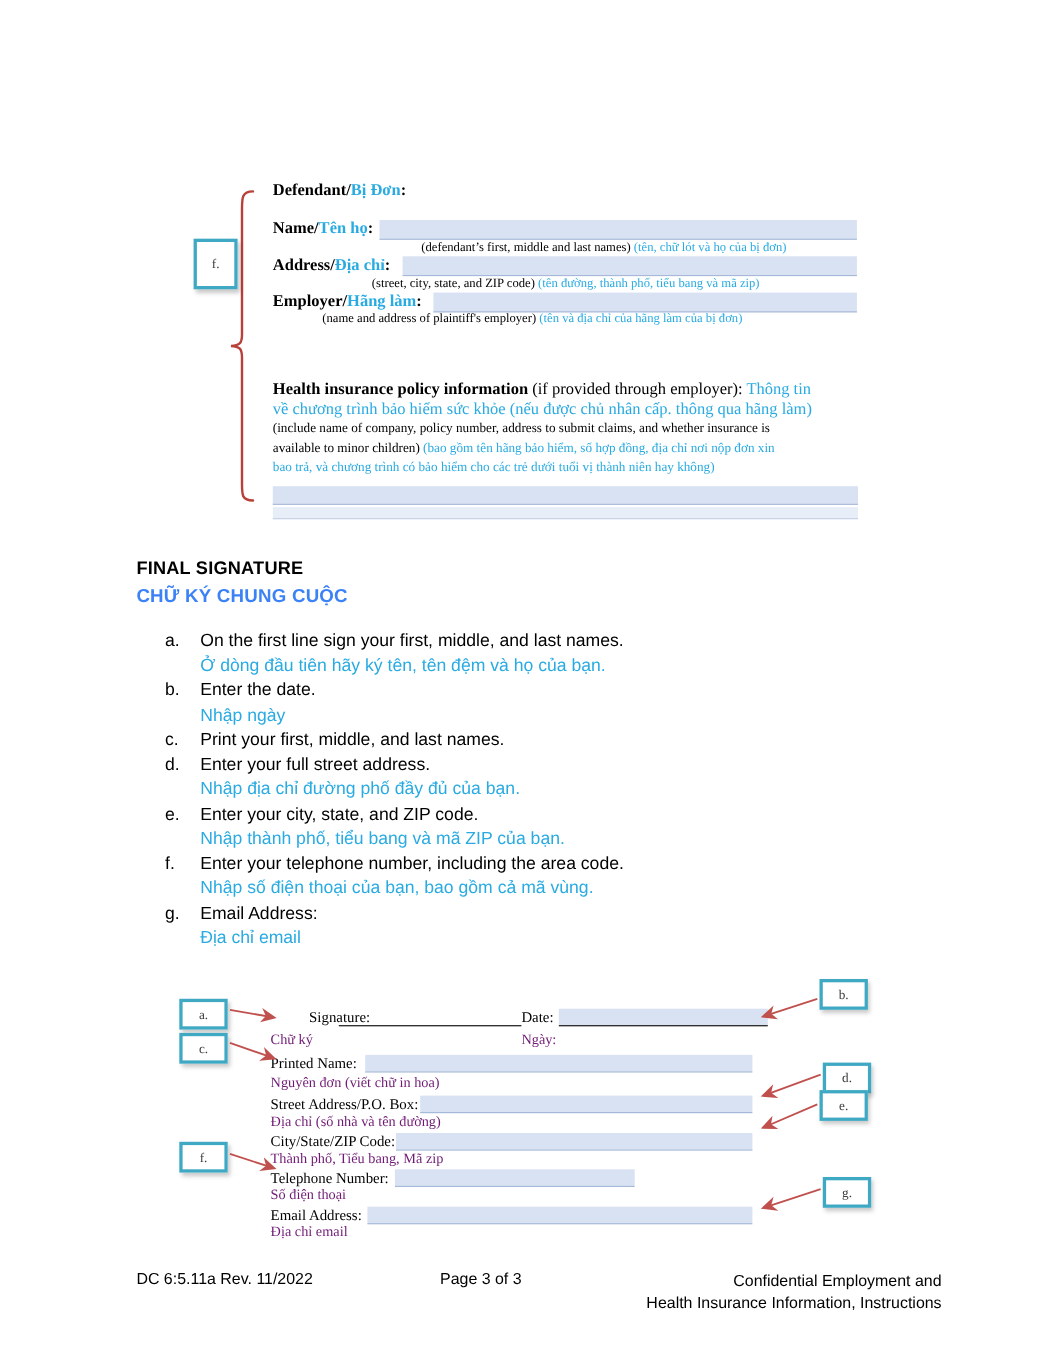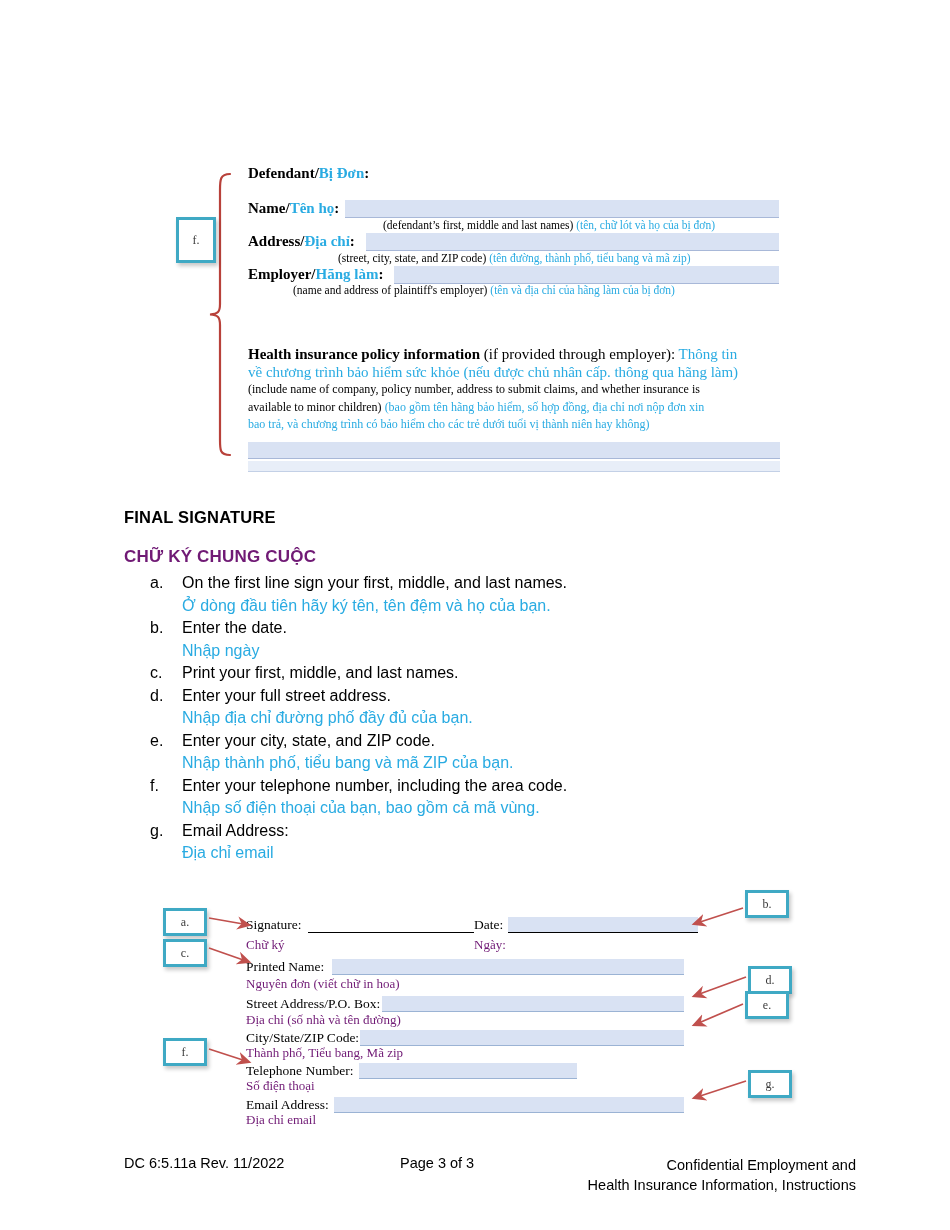--- a/index.html
+++ b/index.html
@@ -108,23 +108,23 @@
     font-size: 16.5px;
     letter-spacing: 0.2px;
     color: #000;
     display: block;
   }
   #final-sig-head .vn {
     font-family: "Liberation Sans", sans-serif;
     font-weight: bold;
     font-size: 17px;
     letter-spacing: 0.2px;
-    color: #701a75;
+    color: #3b82f6;
     display: block;
-    margin-top: 20px;
+    margin-top: 5px;
   }
 
   
   #instructions {
     position: absolute;
     left: 150px;
     top: 572px;
     width: 620px;
   }
   .inst-item {
@@ -335,21 +335,21 @@
   <div class="inst-item">
     <span class="inst-marker">g.</span>
     <span class="inst-body">
       <span class="inst-en">Email Address:</span>
       <span class="inst-vn">Địa chỉ email</span>
     </span>
   </div>
 </div>
 
 <div class="abs" style="left:246px; top:915px; width:452px; height:20px;">
-  <span class="sf-lab" style="top:2px;">Signature:</span>
+  <span class="sf-lab" style="top:2px;margin-left:35px;">Signature:</span>
   <div class="sf-ruleblk" style="left:62px; top:17px; width:166px;"></div>
   <span class="sf-lab" style="left:228px; top:2px;">Date:</span>
   <div class="sf-fill" style="left:262px; top:2px; width:190px; height:15px;"></div>
   <div class="sf-ruleblk" style="left:262px; top:17px; width:190px;"></div>
 </div>
 <div class="abs" style="left:246px; top:937px; width:452px; height:17px;">
   <span class="sf-vn">Chữ ký</span>
   <span class="sf-vn" style="left:228px;">Ngày:</span>
 </div>
 

